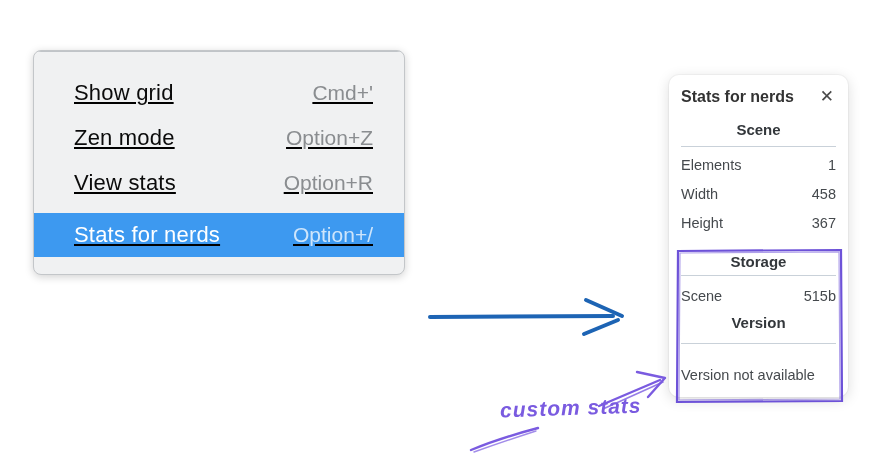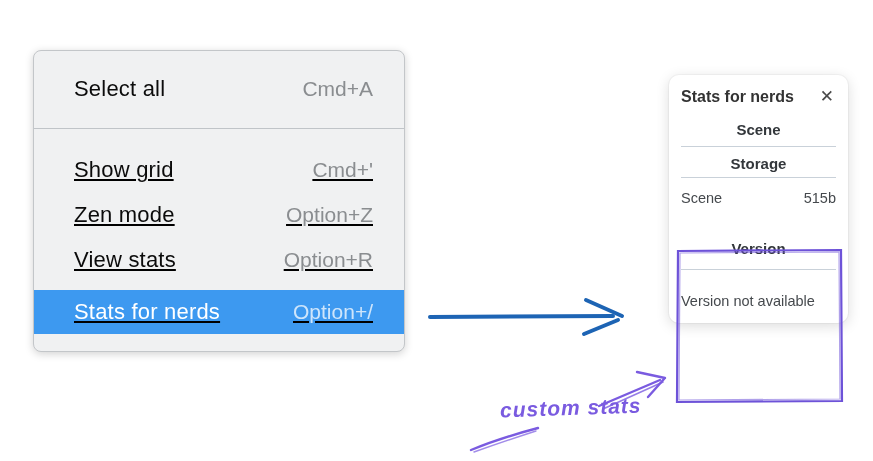--- a/index.html
+++ b/index.html
@@ -67,22 +67,22 @@
     padding: 1px 2px;
   }
   .sp-heading {
     text-align: center;
     font-weight: bold;
     font-size: 15px;
     color: #33373b;
     line-height: 20px;
   }
   .h-scene   { margin-top: 14px; }
-  .h-storage { margin-top: 7px; }
-  .h-version { margin-top: 26px; }
+  .h-storage { margin-top: 14px; }
+  .h-version { margin-top: 2px; }
   .sp-divider { height: 1px; background: #c9d1d9; margin-top: 6px; }
   .d-storage { margin-top: 3px; }
   .d-version { margin-top: 10px; }
   .sp-row {
     display: flex;
     justify-content: space-between;
     align-items: center;
     line-height: 29px;
     font-size: 14.5px;
     color: #45494d;
@@ -110,26 +110,20 @@
     left: 0; top: 0;
     width: 873px; height: 461px;
     pointer-events: none;
     z-index: 2;
   }
 </style>
 </head>
 <body>
 
 <div class="context-menu">
-  <div class="menu-section-1">
-    <div class="menu-item">
-      <span class="mi-label">Select all</span>
-      <span class="mi-shortcut">Cmd+A</span>
-    </div>
-  </div>
   <div class="menu-divider"></div>
   <div class="menu-section-2">
     <div class="menu-item">
       <span class="mi-label">Show grid</span>
       <span class="mi-shortcut">Cmd+'</span>
     </div>
     <div class="menu-item">
       <span class="mi-label">Zen mode</span>
       <span class="mi-shortcut">Option+Z</span>
     </div>
@@ -145,20 +139,34 @@
 </div>
 
 <div class="stats-panel">
   <div class="sp-header">
     <span class="sp-title">Stats for nerds</span>
     <span class="sp-close">✕</span>
   </div>
 
   <div class="sp-heading h-scene">Scene</div>
   <div class="sp-divider"></div>
+  <div class="rows-scene">
+    <div class="sp-row">
+      <span>Elements</span>
+      <span>1</span>
+    </div>
+    <div class="sp-row">
+      <span>Width</span>
+      <span>458</span>
+    </div>
+    <div class="sp-row">
+      <span>Height</span>
+      <span>367</span>
+    </div>
+  </div>
 
   <div class="sp-heading h-storage">Storage</div>
   <div class="sp-divider d-storage"></div>
   <div class="rows-storage">
     <div class="sp-row">
       <span>Scene</span>
       <span>515b</span>
     </div>
   </div>
 

